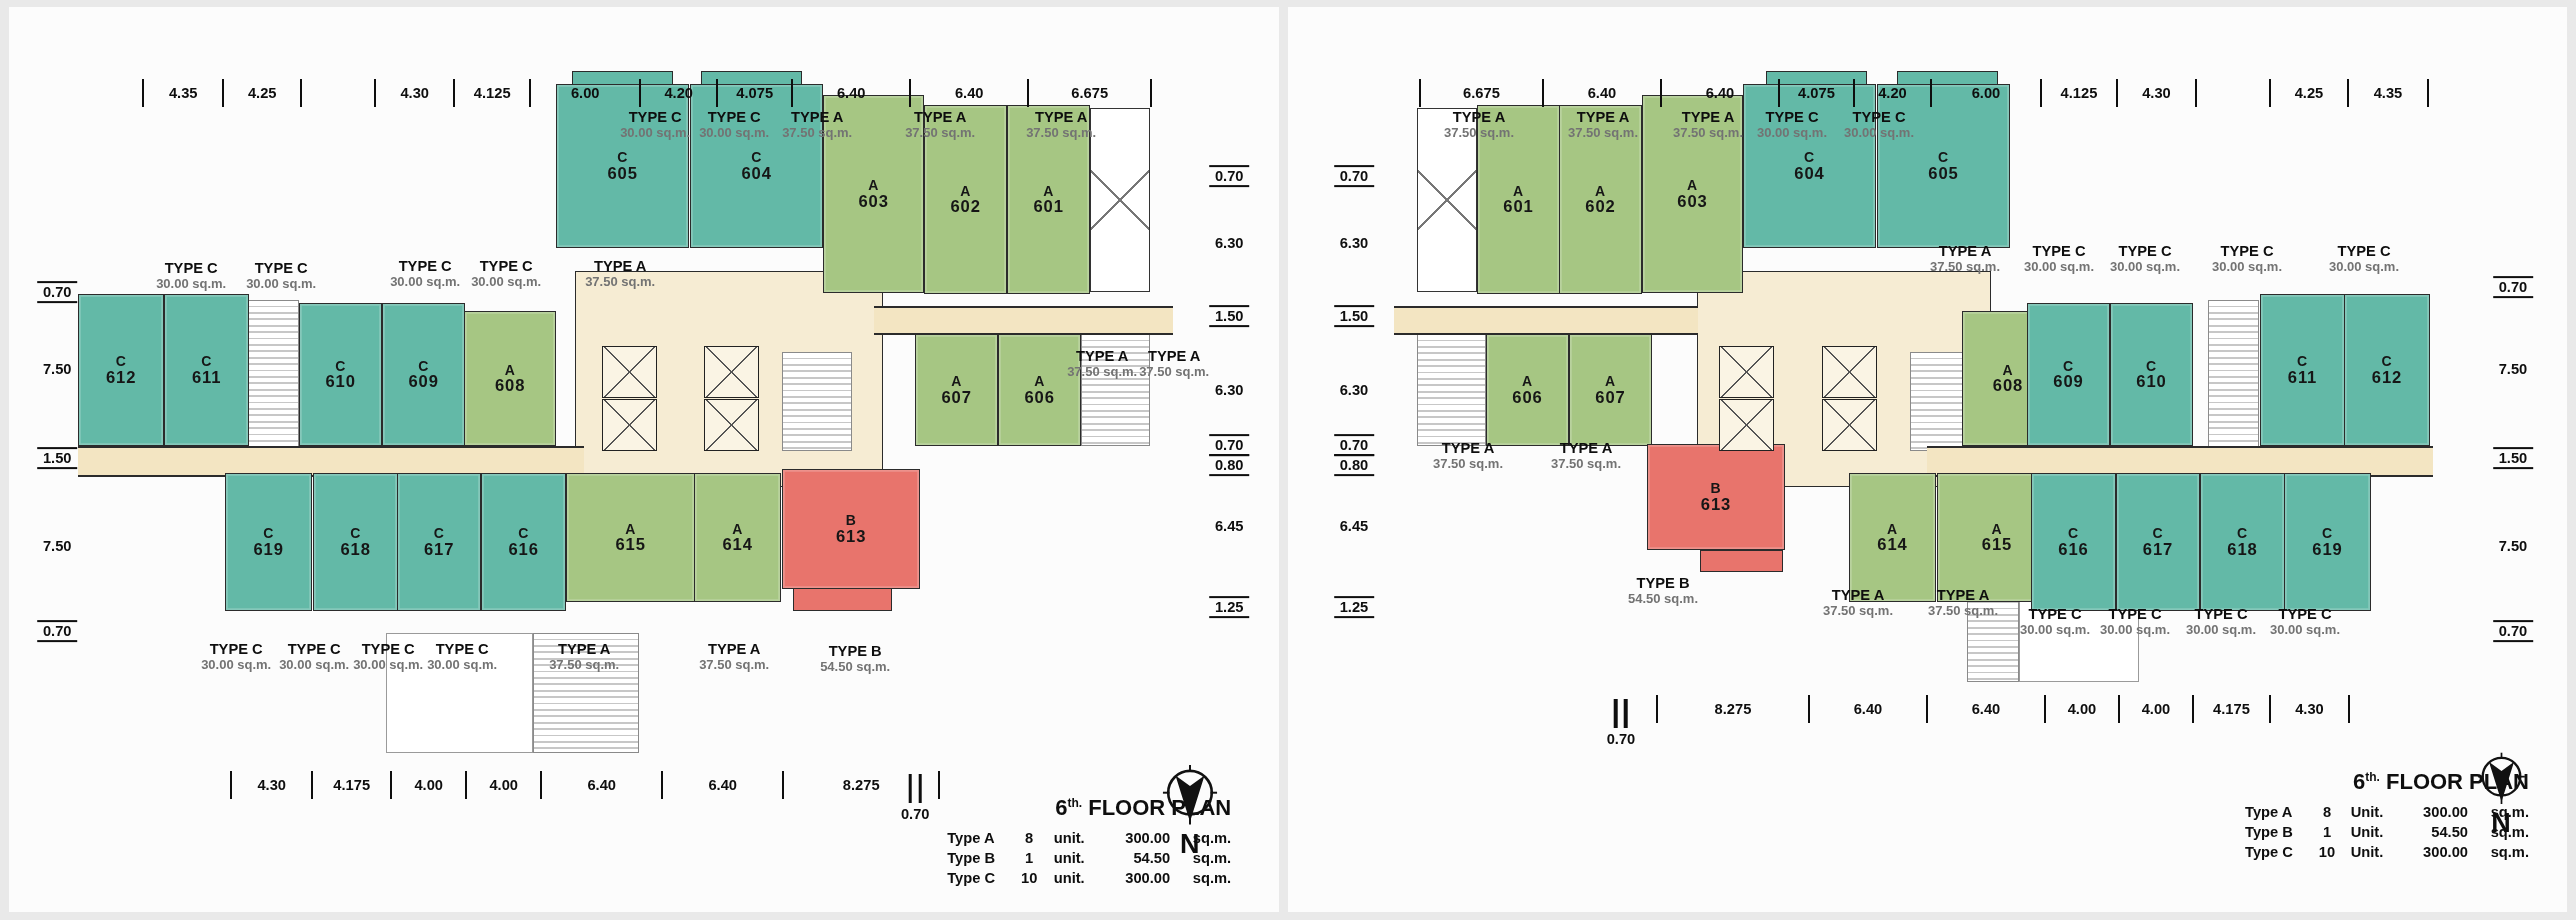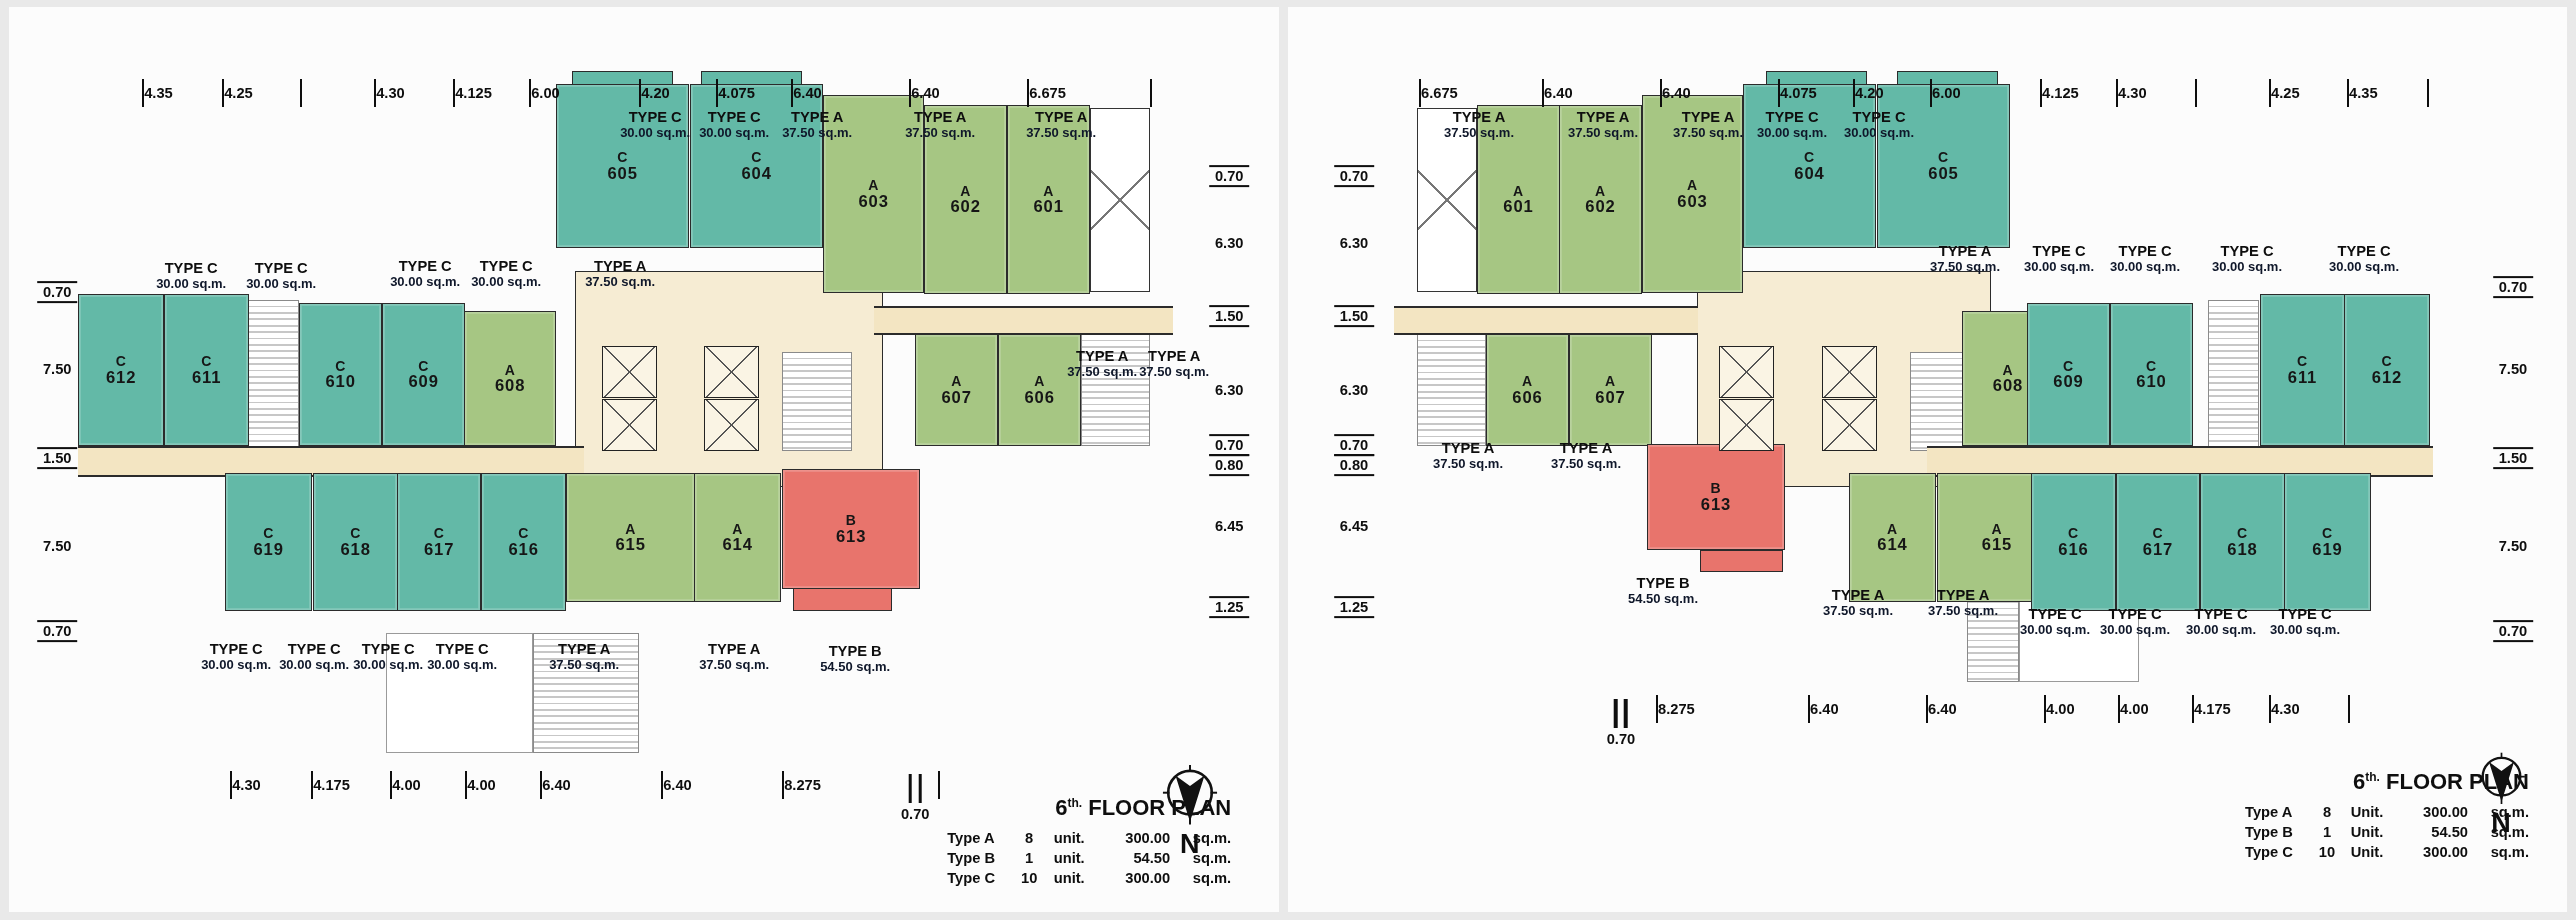--- a/index.html
+++ b/index.html
@@ -20,23 +20,23 @@
   .area.lift{background:#faf4e4;border:1.8px solid #222;z-index:5;
     background-image:linear-gradient(45deg,transparent calc(50% - 0.9px),#555 calc(50% - 0.9px),#555 calc(50% + 0.9px),transparent calc(50% + 0.9px)),
                      linear-gradient(-45deg,transparent calc(50% - 0.9px),#555 calc(50% - 0.9px),#555 calc(50% + 0.9px),transparent calc(50% + 0.9px));}
   .area.shaft{background:#ffffff;border:1.8px solid #333;z-index:2;
     background-image:linear-gradient(45deg,transparent calc(50% - 0.9px),#777 calc(50% - 0.9px),#777 calc(50% + 0.9px),transparent calc(50% + 0.9px)),
                      linear-gradient(-45deg,transparent calc(50% - 0.9px),#777 calc(50% - 0.9px),#777 calc(50% + 0.9px),transparent calc(50% + 0.9px));}
   .area.stairs{background:repeating-linear-gradient(180deg,#ffffff 0 4.6px,#c7c7c7 4.6px 6.4px);border:0.9px solid #8a8a8a;z-index:2;}
   .area.deck{background:#ffffff;border:1.8px solid #9a9a9a;z-index:1;}
   .tlabel{position:absolute;transform:translateX(-50%);text-align:center;z-index:7;white-space:nowrap;}
   .tl1{display:block;font-weight:bold;font-size:14.7px;line-height:15.6px;color:#0e0e0e;}
-  .tl2{display:block;font-weight:bold;font-size:13px;line-height:14.7px;color:#0f172a;}
+  .tl2{display:block;font-weight:bold;font-size:13px;line-height:14.7px;color:#737373;}
   .dim-row{position:absolute;display:flex;z-index:8;}
-  .dim-seg{border-left:2.8px solid #0e0e0e;height:28px;display:flex;align-items:center;justify-content:flex-start;box-sizing:border-box;}
+  .dim-seg{border-left:2.8px solid #0e0e0e;height:28px;display:flex;align-items:center;justify-content:center;box-sizing:border-box;}
   .dim-end{border-left:2.8px solid #0e0e0e;height:28px;width:0;}
   .dim-text{font-weight:bold;font-size:14.7px;color:#0e0e0e;white-space:nowrap;}
   .dim-label{position:absolute;transform:translate(-50%,-50%);font-weight:bold;font-size:14.7px;color:#0e0e0e;z-index:8;white-space:nowrap;}
   .lined{border-top:2.8px solid #0e0e0e;border-bottom:2.8px solid #0e0e0e;padding:0.9px 5.5px;}
   .dim-double{position:absolute;transform:translateX(-50%);text-align:center;z-index:8;}
   .dim-double .bars{display:flex;gap:6.4px;justify-content:center;}
   .dim-double .bar{width:3.7px;height:29px;background:#0e0e0e;}
   .dim-double .dim-text{display:block;margin-top:2.8px;}
   .legend{position:absolute;z-index:8;}
   .legend-title{font-weight:bold;font-size:22px;color:#0e0e0e;text-align:right;white-space:nowrap;}

